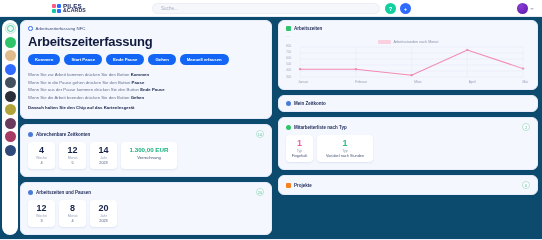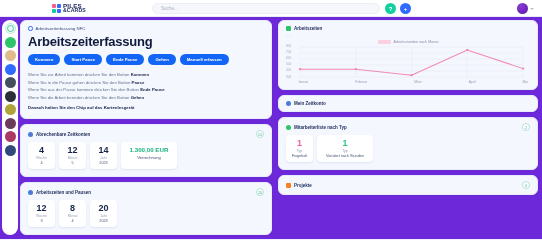--- a/index.html
+++ b/index.html
@@ -1,21 +1,21 @@
 <!DOCTYPE html>
 <html><head>
 <meta charset="utf-8">
 <style>
   * { box-sizing: border-box; margin: 0; padding: 0; }
   html, body {
     width: 542px; height: 239px; overflow: hidden;
     font-family: "Liberation Sans", sans-serif;
     background: #eef1fb;
   }
-  #app { position: relative; width: 542px; height: 239px; background: #6d28d9; }
+  #app { position: relative; width: 542px; height: 239px; background: #0c4a6e; }
 
   
   .topbar {
     position: absolute; left: 0; top: 0; width: 542px; height: 17px;
     background: #ffffff; display: flex; align-items: center;
     border-bottom: 1px solid #e8ebf5;
   }
   .logo-wrap { display: flex; align-items: center; margin-left: 52px; }
   .logo-mark { width: 9px; height: 9px; position: relative; margin-right: 2px; }
   .logo-mark i { position: absolute; width: 4px; height: 4px; border-radius: 1px; display:block;}

